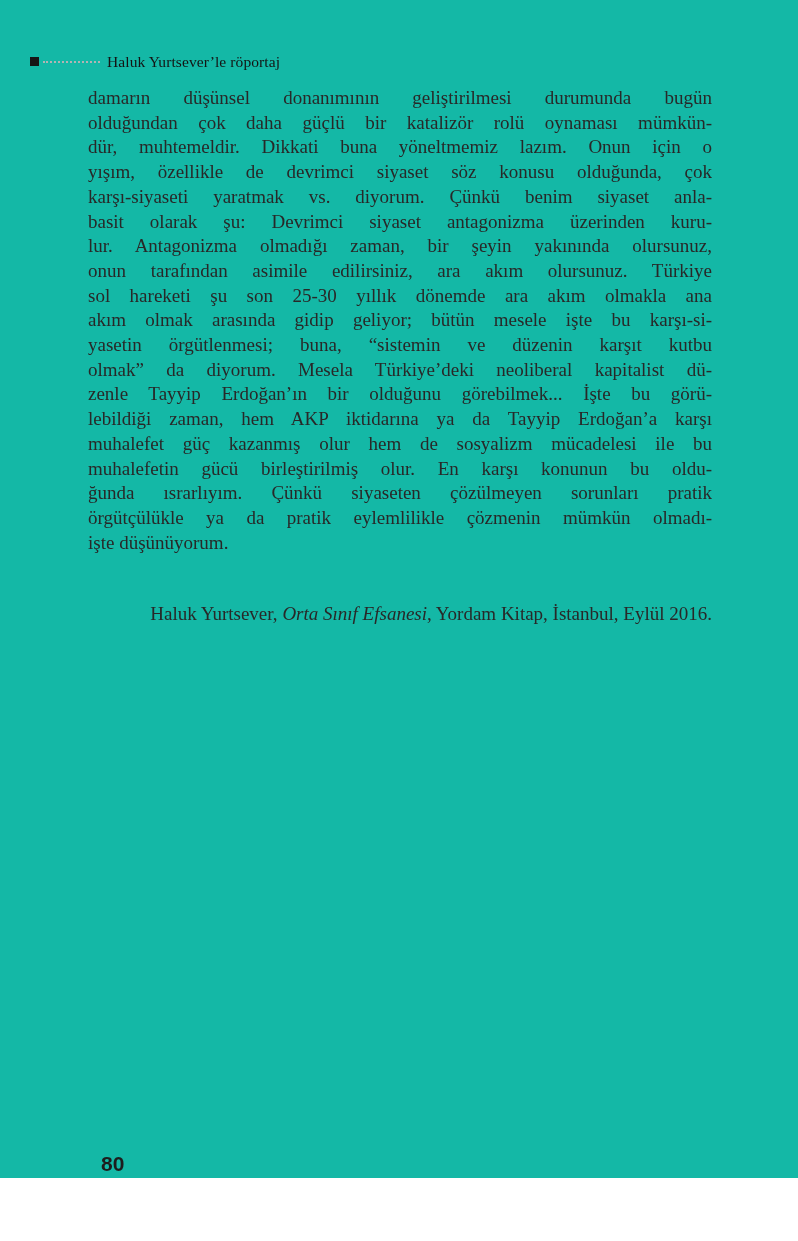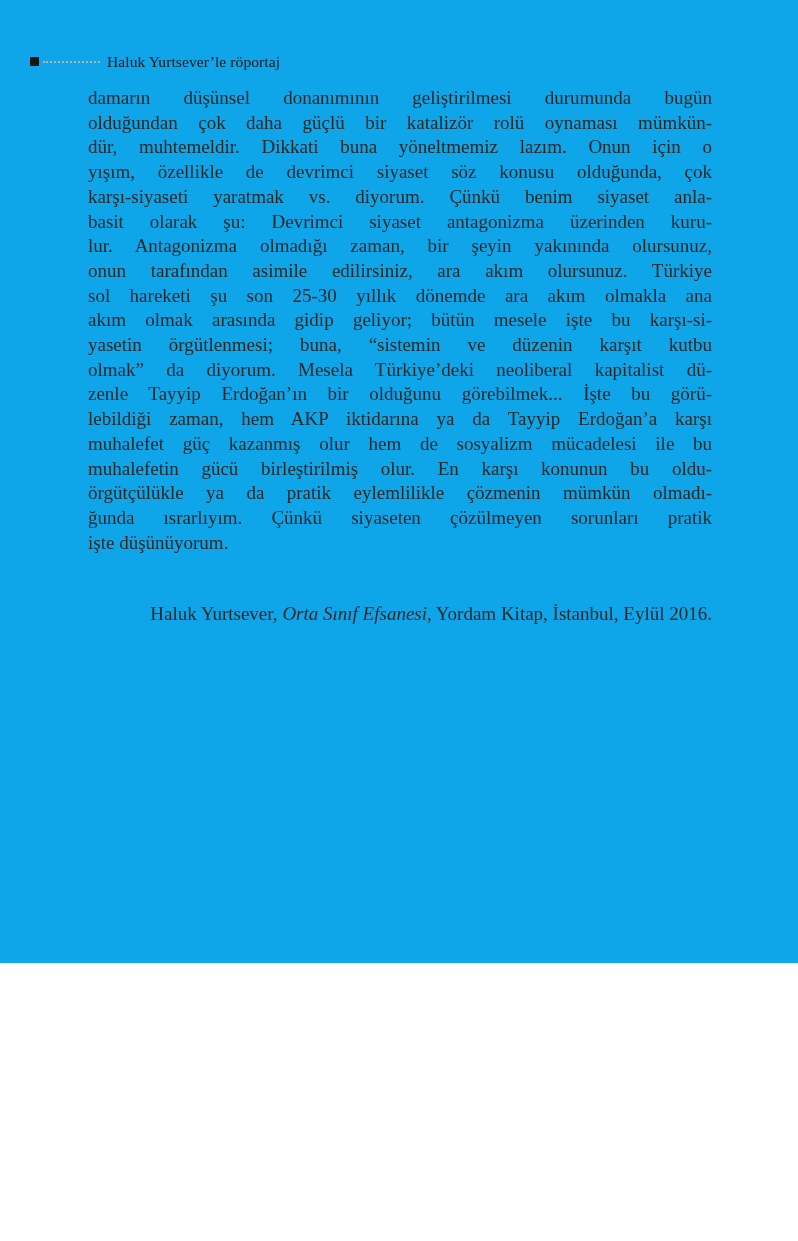--- a/index.html
+++ b/index.html
@@ -3,22 +3,22 @@
   <meta charset="utf-8">
   <style>
     html, body {
       margin: 0;
       padding: 0;
       background: #ffffff;
     }
     .page {
       position: relative;
       width: 798px;
-      height: 963px;
-      background: #0ea5e9;
+      height: 1178px;
+      background: #14b8a6;
       font-family: "Liberation Serif", serif;
       color: #282828;
       overflow: hidden;
     }
     .running-header {
       position: absolute;
       top: 54px;
       left: 30px;
       display: flex;
       align-items: center;
@@ -107,22 +107,22 @@
         <div class="body-line justified">lur. Antagonizma olmadığı zaman, bir şeyin yakınında olursunuz,</div>
         <div class="body-line justified">onun tarafından asimile edilirsiniz, ara akım olursunuz. Türkiye</div>
         <div class="body-line justified">sol hareketi şu son 25-30 yıllık dönemde ara akım olmakla ana</div>
         <div class="body-line justified">akım olmak arasında gidip geliyor; bütün mesele işte bu karşı-si-</div>
         <div class="body-line justified">yasetin örgütlenmesi; buna, “sistemin ve düzenin karşıt kutbu</div>
         <div class="body-line justified">olmak” da diyorum. Mesela Türkiye’deki neoliberal kapitalist dü-</div>
         <div class="body-line justified">zenle Tayyip Erdoğan’ın bir olduğunu görebilmek... İşte bu görü-</div>
         <div class="body-line justified">lebildiği zaman, hem AKP iktidarına ya da Tayyip Erdoğan’a karşı</div>
         <div class="body-line justified">muhalefet güç kazanmış olur hem de sosyalizm mücadelesi ile bu</div>
         <div class="body-line justified">muhalefetin gücü birleştirilmiş olur. En karşı konunun bu oldu-</div>
+        <div class="body-line justified">ğunda ısrarlıyım. Çünkü siyaseten çözülmeyen sorunları pratik</div>
         <div class="body-line justified">örgütçülükle ya da pratik eylemlilikle çözmenin mümkün olmadı-</div>
-        <div class="body-line justified">ğunda ısrarlıyım. Çünkü siyaseten çözülmeyen sorunları pratik</div>
         <div class="body-line justified last">işte düşünüyorum.</div>
       </div>
 
     <p class="citation"><span>Haluk Yurtsever, </span><em>Orta Sınıf Efsanesi</em><span>, Yordam Kitap, İstanbul, Eylül 2016.</span></p>
   </main>
 
   <footer>
     <span class="page-number">80</span>
   </footer>
 

